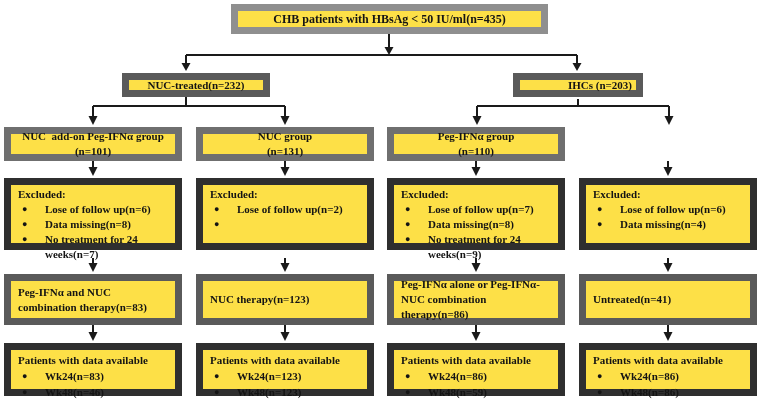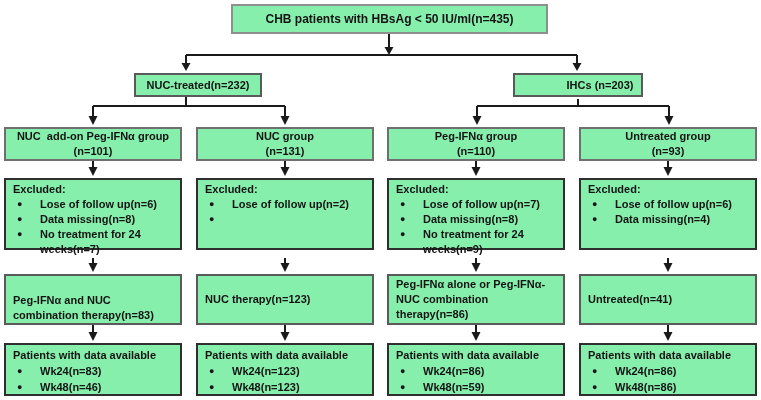--- a/index.html
+++ b/index.html
@@ -3,40 +3,40 @@
 <meta charset="utf-8">
 <style>
   html,body{margin:0;padding:0;background:#ffffff;}
   #canvas{
     position:relative;width:761px;height:400px;background:#ffffff;
     font-family:"Liberation Sans",sans-serif;font-weight:700;color:#141414;
     overflow:hidden;
   }
   #connectors{position:absolute;left:0;top:0;pointer-events:none;}
   .box{
-    position:absolute;box-sizing:border-box;background:#86efac;
-    border:2px solid #ef4444;font-size:11px;line-height:15px;
+    position:absolute;box-sizing:border-box;background:#fde047;
+    border:7px solid #ef4444;font-size:11px;line-height:15px;font-family:Liberation Serif, serif;
   }
   .pre{white-space:pre-wrap;}
   .center{text-align:center;}
   
   .top-box{left:231px;top:4px;width:317px;height:30px;border-color:#8f8f8f;
            display:flex;align-items:center;justify-content:center;font-size:12px;}
   .branch{top:73px;height:24px;border-color:#5a5a5a;
           display:flex;align-items:center;justify-content:center;}
-  .branch-left{left:134px;width:128px;}
+  .branch-left{left:122px;width:148px;}
   .branch-right{left:513px;width:130px;padding-left:44px;}
   .group{top:127px;height:34px;border-color:#6f6f6f;
          display:flex;align-items:center;justify-content:center;}
   .excl{top:178px;height:72px;border-color:#2f2f2f;padding:2px 5px;}
   .ther{top:274px;height:51px;border-color:#5a5a5a;
         display:flex;align-items:center;padding:0 7px;}
   .outc{top:343px;height:53px;border-color:#2f2f2f;padding:2px 5px;}
   
-  .c1{left:4px;width:178px;align-items:flex-end;}
+  .c1{left:4px;width:178px;}
   .c2{left:196px;width:178px;}
   .c3{left:387px;width:178px;}
   .c4{left:579px;width:178px;}
   
   .btitle{line-height:15px;padding-left:2px;}
   .outc .btitle{line-height:16px;}
   .brow{display:flex;line-height:15px;}
   .outc .brow{line-height:16px;}
   .bul{width:23px;padding-left:6px;font-size:9px;flex:0 0 auto;}
   .btext{flex:1 1 auto;}
@@ -202,24 +202,20 @@
     <div class="brow">
       <span class="bul">●</span>
       <span class="btext">Wk24(n=86)</span>
     </div>
     <div class="brow">
       <span class="bul">●</span>
       <span class="btext">Wk48(n=59)</span>
     </div>
   </div>
 
-  <div class="box group c4">
-    <div class="pre center">Untreated group
-(n=93)</div>
-  </div>
   <div class="box excl c4">
     <div class="btitle">Excluded:</div>
     <div class="brow">
       <span class="bul">●</span>
       <span class="btext">Lose of follow up(n=6)</span>
     </div>
     <div class="brow">
       <span class="bul">●</span>
       <span class="btext">Data missing(n=4)</span>
     </div>

